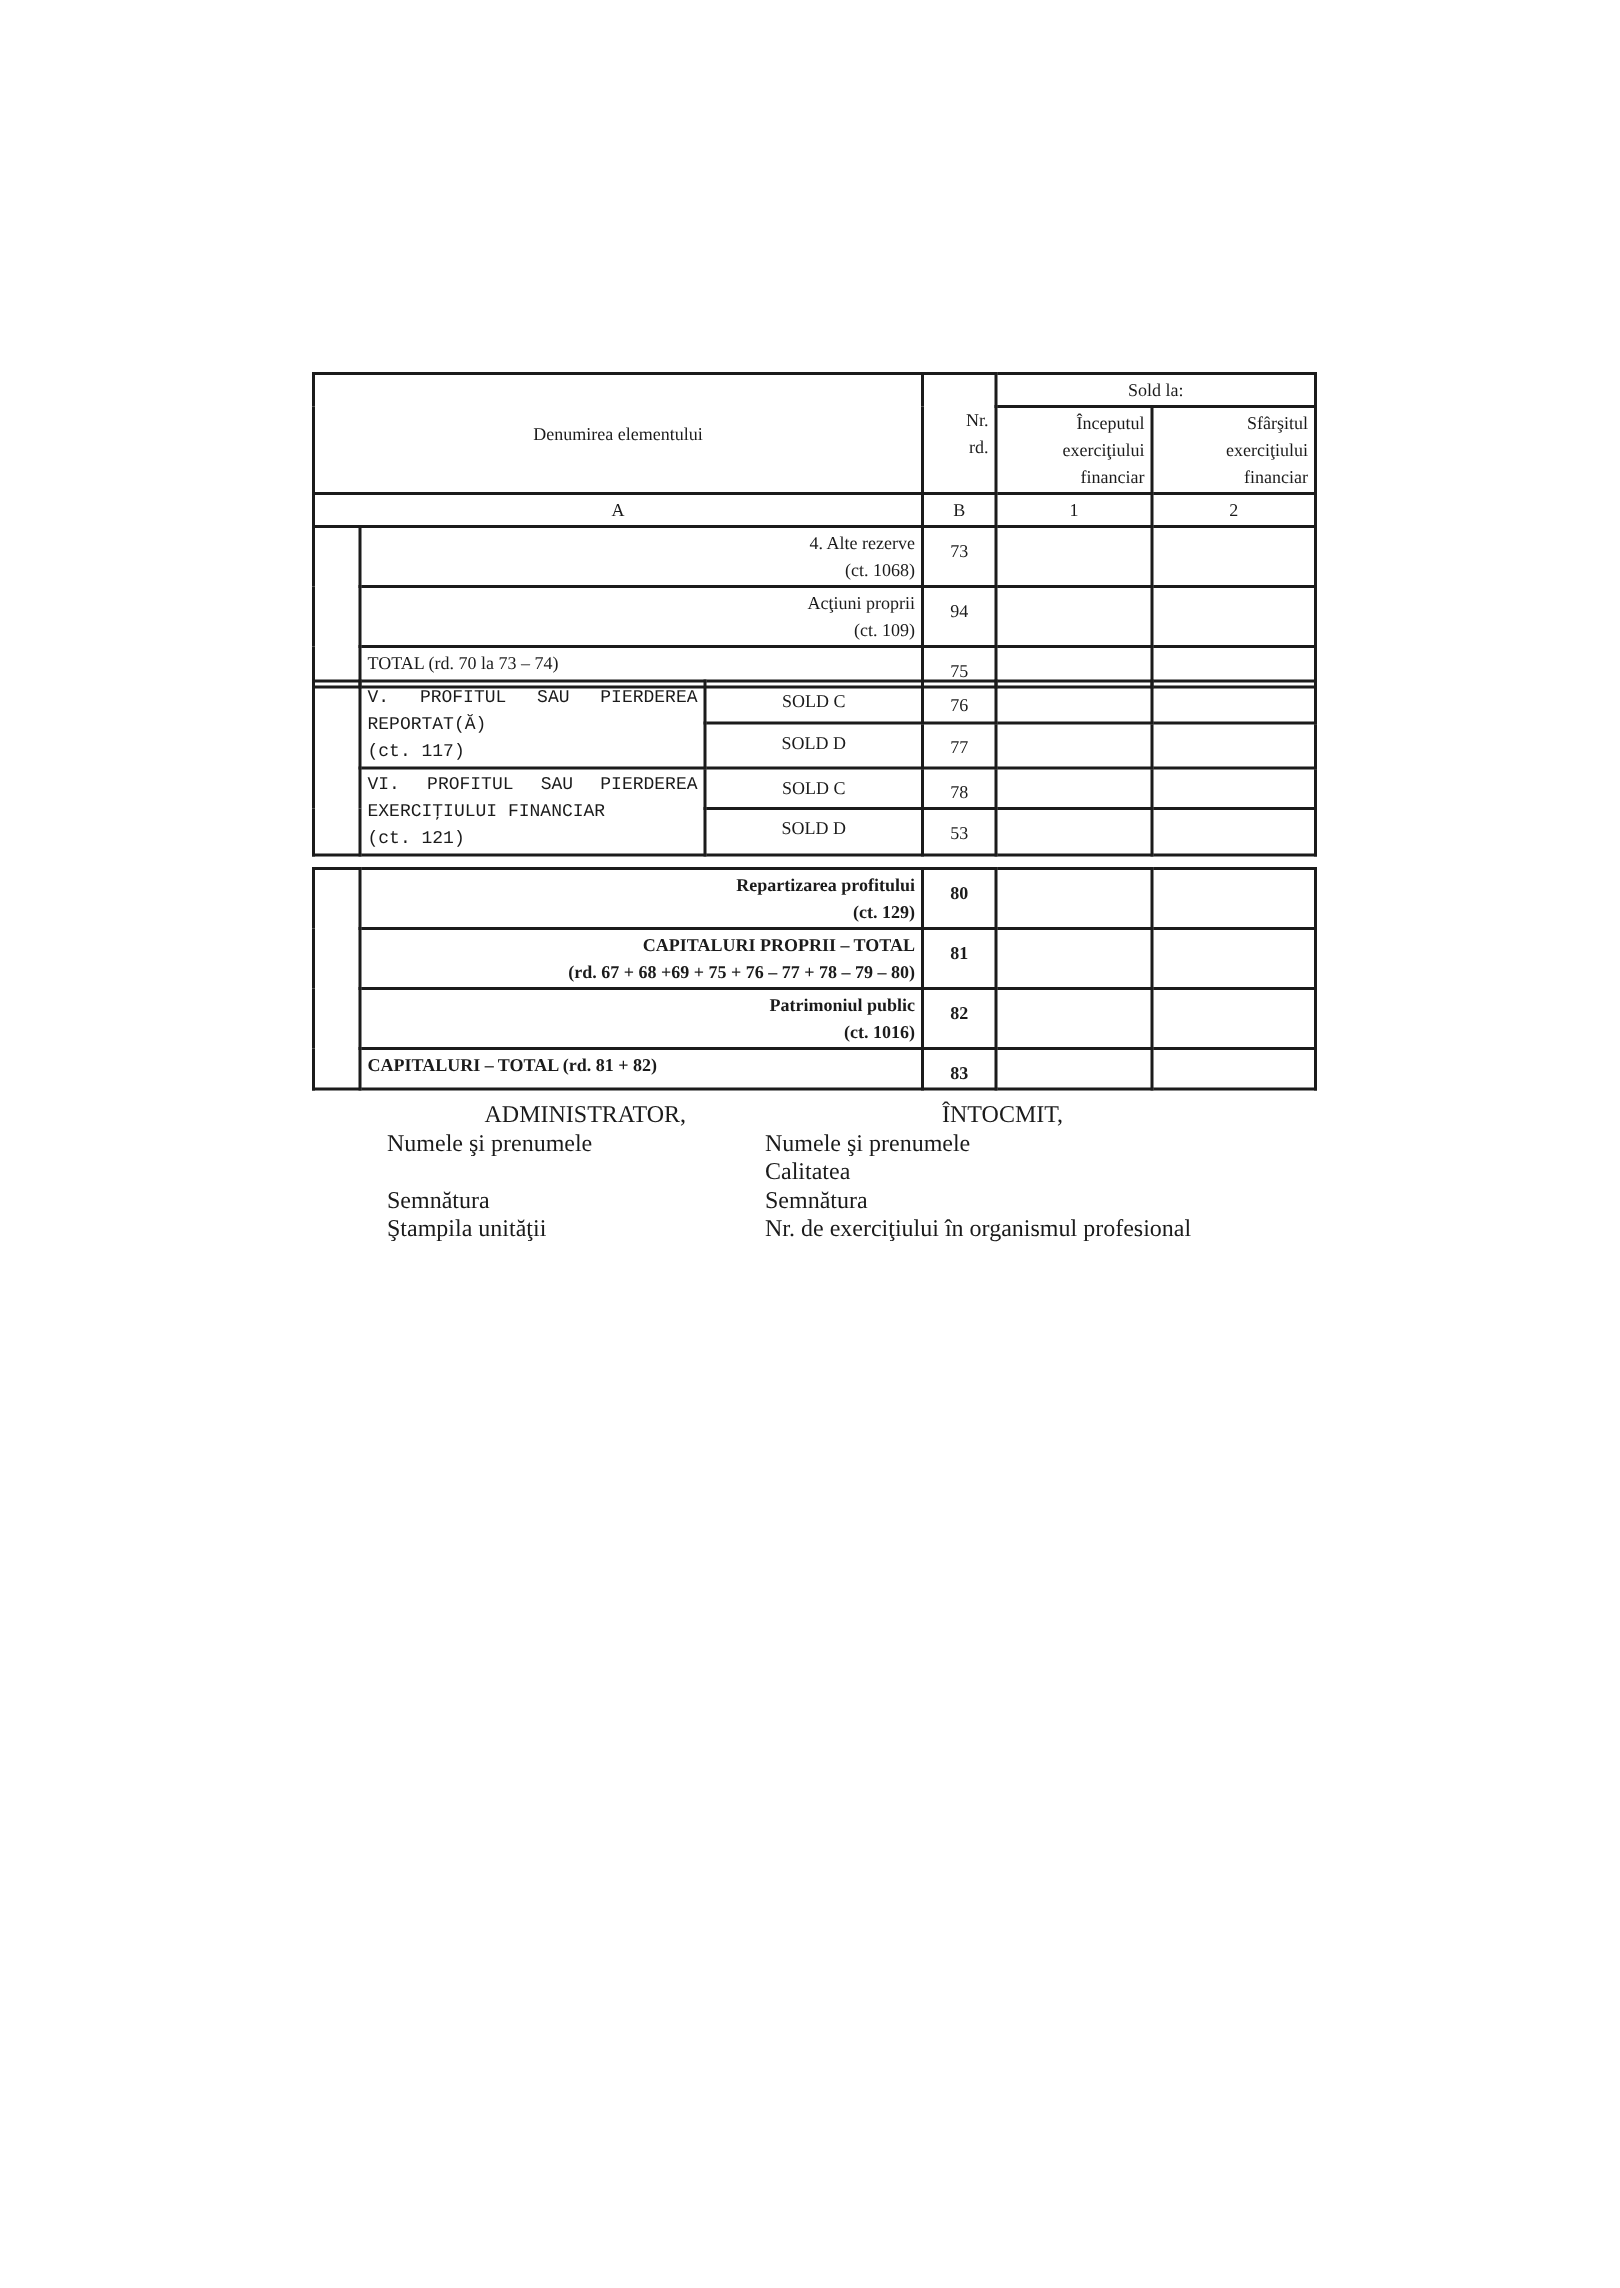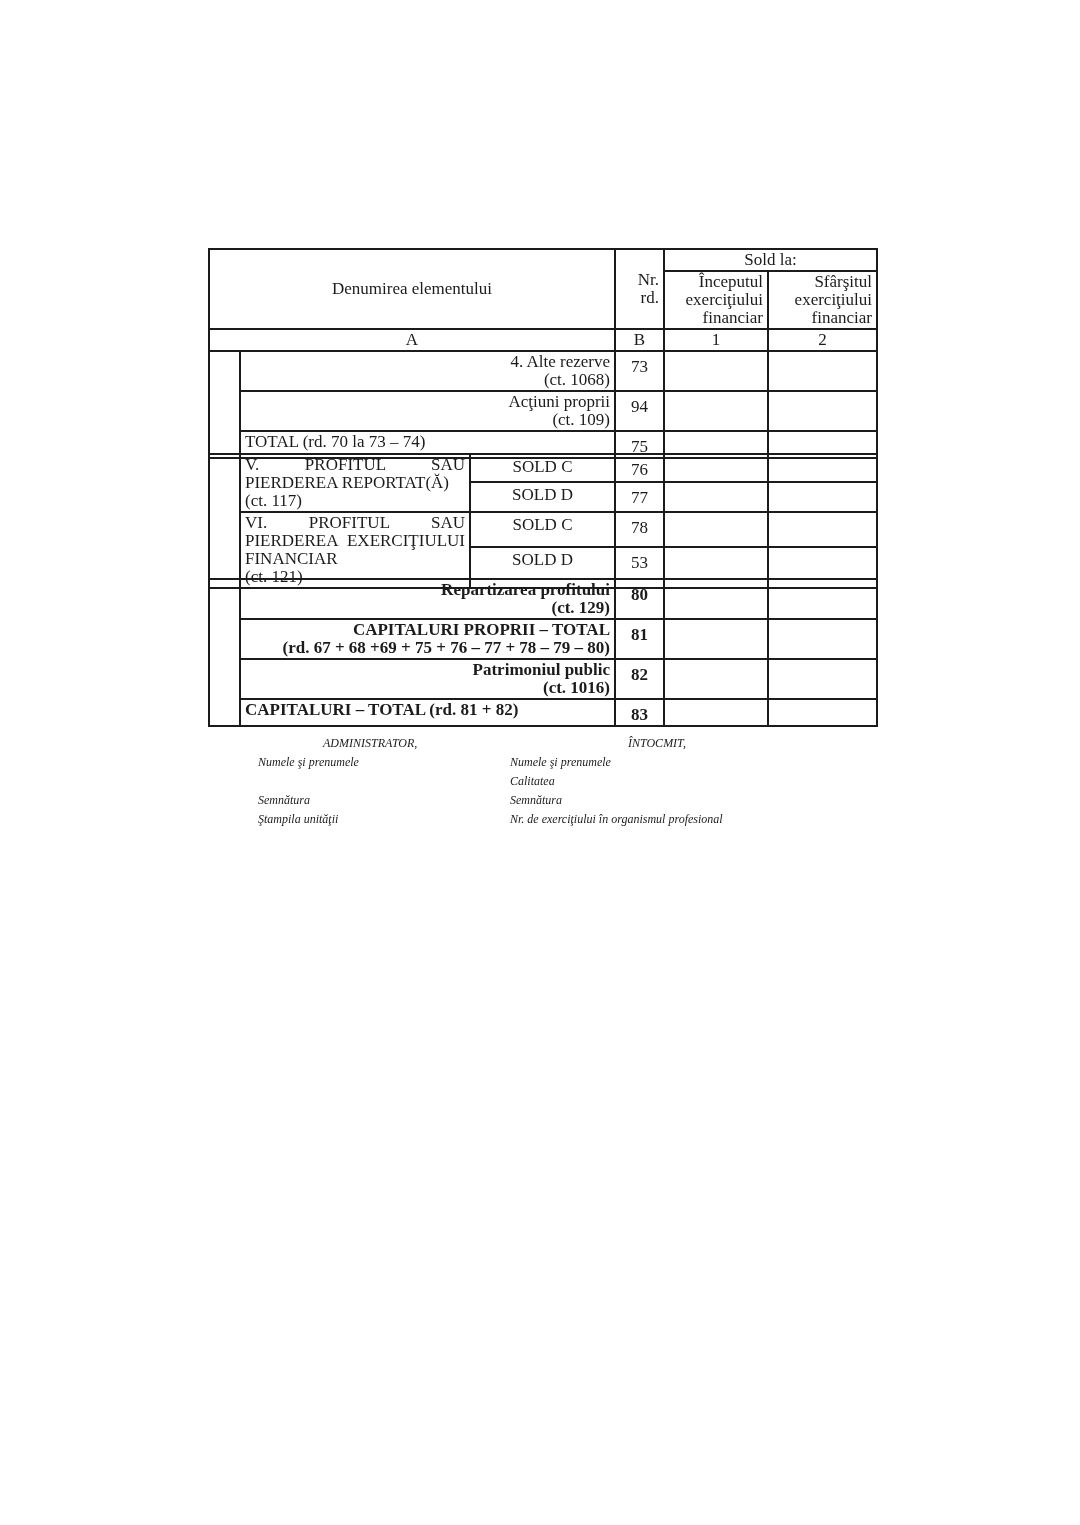--- a/index.html
+++ b/index.html
@@ -12,44 +12,44 @@
   .sheet { position:relative; width:1080px; height:1525px; background:#ffffff; overflow:hidden; }
 
   table.formtbl {
     position:absolute;
     border-collapse:collapse;
     table-layout:fixed;
     border:2px solid #1b1b1b;
   }
   .formtbl td {
     border:2px solid #1b1b1b;
-    font-size:17px;
+    font-size:12px;
     line-height:18px;
     padding:1px 4px;
     vertical-align:top;
     overflow:hidden;
   }
   .t1 { left:208px; top:248px; width:668px; }
   .t2 { left:208px; top:453px; width:668px; }
   .t3 { left:208px; top:578px; width:668px;font-weight:bold; }
 
   .h20{height:20px}.h54{height:54px}.h21{height:21px}
   .h39{height:39px}.h40{height:40px}
   .h25{height:25px}.h29{height:29px}.h31{height:31px}
   .h38{height:38px}
 
   td.center { text-align:center; vertical-align:middle; }
   td.pre { white-space:pre-line;text-align:right; }
   td.nr { text-align:center; padding-top:6px; }
-  td.group { text-align:justify; white-space:pre-line; }
+  td.group { text-align:justify; white-space:pre-line;font-family:Liberation Mono, monospace; }
   td.sold { padding-top:3px;text-align:center; }
   td.indent { padding:0; }
   td.val { padding:0; }
 
-  .footer-col { position:absolute; font-size:12px; line-height:19px; white-space:nowrap;font-style:italic; }
+  .footer-col { position:absolute; font-size:16px; line-height:19px; white-space:nowrap; }
   .fc-left  { left:258px; top:734px; }
   .fc-right { left:510px; top:734px; }
   .f-title-left  { padding-left:65px; }
   .f-title-right { padding-left:118px; }
   .f-line { height:19px; }
 </style>
 </head>
 <body>
 
 <div class="sheet">

